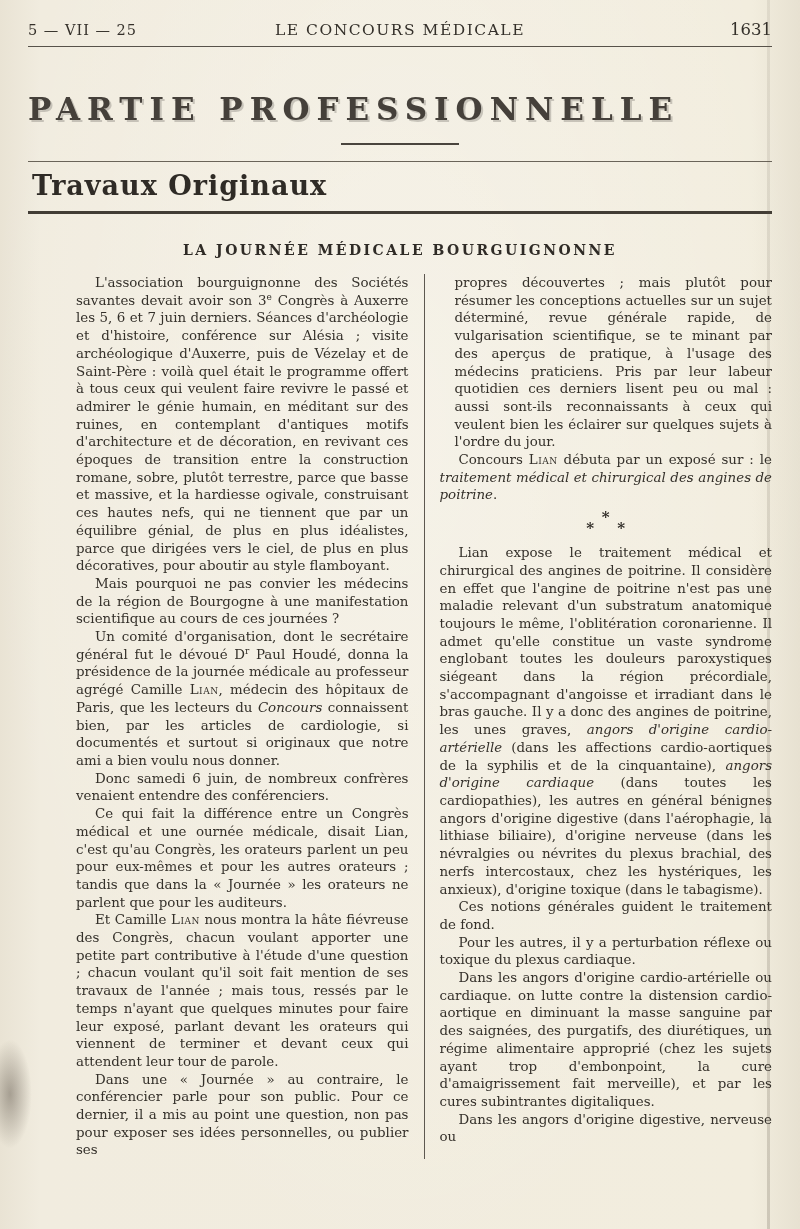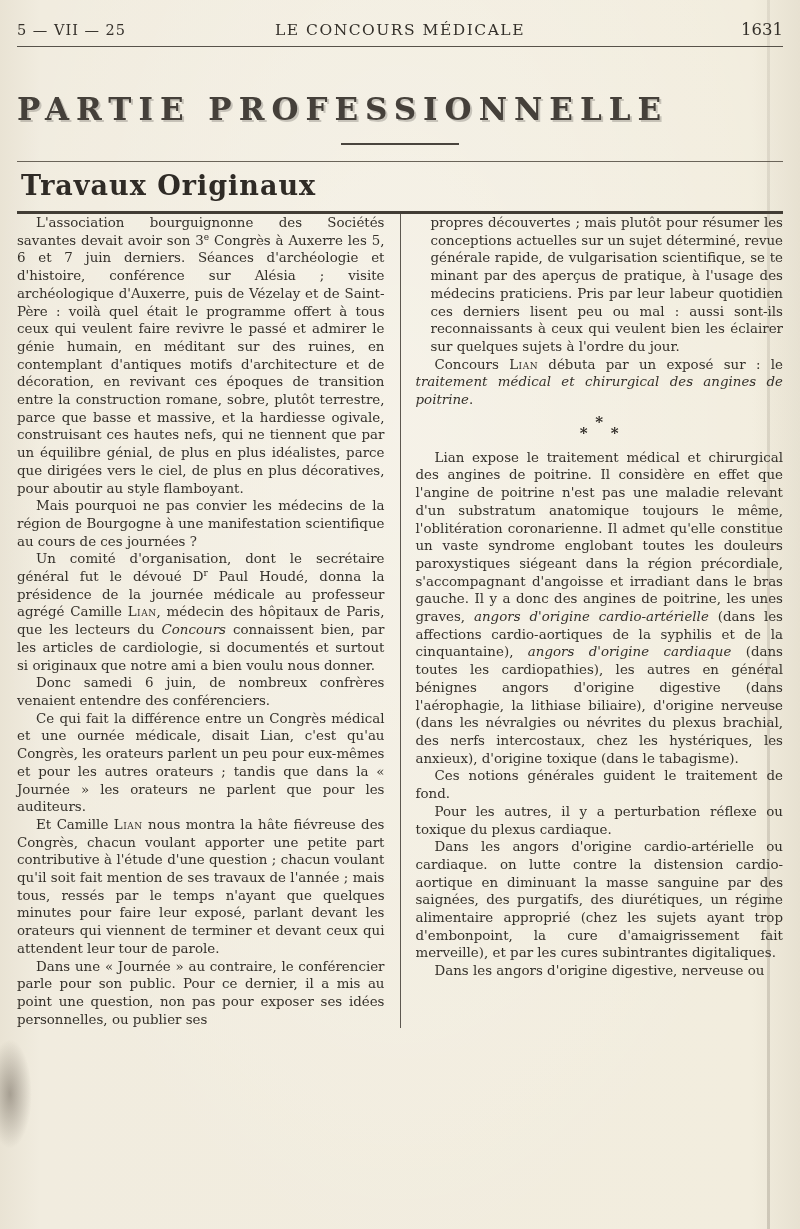--- a/index.html
+++ b/index.html
@@ -6,21 +6,21 @@
   html, body { margin: 0; padding: 0; }
   body {
     width: 800px; height: 1229px; overflow: hidden;
     background: #e9e4d6;
     font-family: "DejaVu Serif", serif;
     color: #34302a;
     position: relative;
   }
   .page {
     width: 100%; height: 100%;
-    padding: 20px 17px 0;
+    padding: 20px 28px 0;
     position: relative;
     background:
       radial-gradient(ellipse at 50% 35%, rgba(255,255,255,0.30), rgba(0,0,0,0) 75%),
       linear-gradient(90deg, #e9e3d4 0%, #f1ecdf 5%, #f2edde 94%, #e7e1d1 100%);
   }
   .masthead { display: flex; align-items: baseline; font-size: 14.5px; }
   .mh-left  { width: 180px; letter-spacing: 1px; }
   .mh-center{ flex: 1; text-align: center; font-size: 15.5px; letter-spacing: 1.5px; }
   .mh-right { width: 180px; text-align: right; font-size: 16.5px; }
   .masthead-rule { border-top: 1px solid #57524a; margin-top: 7px; }
@@ -41,21 +41,21 @@
   }
   .section-title { margin: 0; font-size: 27px; font-weight: bold; letter-spacing: 1px; color: #2f2b26; }
 
   .article-title {
     margin: 28px 0 16px; text-align: center;
     font-size: 14px; font-weight: bold; letter-spacing: 2.5px; color: #2f2b26;
   }
 
   .columns { display: flex; align-items: stretch; }
   .col { flex: 1; min-width: 0; }
-  .col-left  { padding-right: 15px; }
+  .col-left  { padding-right: 15px; margin-left: 48px; }
   .col-right { padding-left: 15px; }
   .col-divider { width: 1px; background: #5d5850; }
 
   .para {
     margin: 0; text-align: justify;
     font-size: 13.4px; line-height: 17.7px;
     text-indent: 19px;
   }
   .para.noindent { text-indent: 0; margin-left: 15px; }
   .it  { font-style: italic; }
@@ -89,20 +89,21 @@
   </header>
   <div class="masthead-rule"></div>
 
   <h1 class="main-title">PARTIE PROFESSIONNELLE</h1>
   <div class="title-rule"></div>
 
   <div class="section-band">
     <h2 class="section-title">Travaux Originaux</h2>
   </div>
 
+  <h3 class="article-title">LA JOURNÉE MÉDICALE BOURGUIGNONNE</h3>
 
   <div class="columns">
     <div class="col col-left">
         <p class="para"><span>L'association bourguignonne des Sociétés savantes devait avoir son 3</span><span class="sup">e</span><span> Congrès à Auxerre les 5, 6 et 7 juin derniers. Séances d'archéologie et d'histoire, conférence sur Alésia ; visite archéologique d'Auxerre, puis de Vézelay et de Saint-Père : voilà quel était le programme offert à tous ceux qui veulent faire revivre le passé et admirer le génie humain, en méditant sur des ruines, en contemplant d'antiques motifs d'architecture et de décoration, en revivant ces époques de transition entre la construction romane, sobre, plutôt terrestre, parce que basse et massive, et la hardiesse ogivale, construisant ces hautes nefs, qui ne tiennent que par un équilibre génial, de plus en plus idéalistes, parce que dirigées vers le ciel, de plus en plus décoratives, pour aboutir au style flamboyant.</span></p>
         <p class="para">Mais pourquoi ne pas convier les médecins de la région de Bourgogne à une manifestation scientifique au cours de ces journées ?</p>
         <p class="para"><span>Un comité d'organisation, dont le secrétaire général fut le dévoué D</span><span class="sup">r</span><span> Paul Houdé, donna la présidence de la journée médicale au professeur agrégé Camille </span><span class="sc">Lian</span><span>, médecin des hôpitaux de Paris, que les lecteurs du </span><span class="it">Concours</span><span> connaissent bien, par les articles de cardiologie, si documentés et surtout si originaux que notre ami a bien voulu nous donner.</span></p>
         <p class="para">Donc samedi 6 juin, de nombreux confrères venaient entendre des conférenciers.</p>
         <p class="para">Ce qui fait la différence entre un Congrès médical et une ournée médicale, disait Lian, c'est qu'au Congrès, les orateurs parlent un peu pour eux-mêmes et pour les autres orateurs ; tandis que dans la « Journée » les orateurs ne parlent que pour les auditeurs.</p>
         <p class="para"><span>Et Camille </span><span class="sc">Lian</span><span> nous montra la hâte fiévreuse des Congrès, chacun voulant apporter une petite part contributive à l'étude d'une question ; chacun voulant qu'il soit fait mention de ses travaux de l'année ; mais tous, ressés par le temps n'ayant que quelques minutes pour faire leur exposé, parlant devant les orateurs qui viennent de terminer et devant ceux qui attendent leur tour de parole.</span></p>
         <p class="para">Dans une « Journée » au contraire, le conférencier parle pour son public. Pour ce dernier, il a mis au point une question, non pas pour exposer ses idées personnelles, ou publier ses</p>

